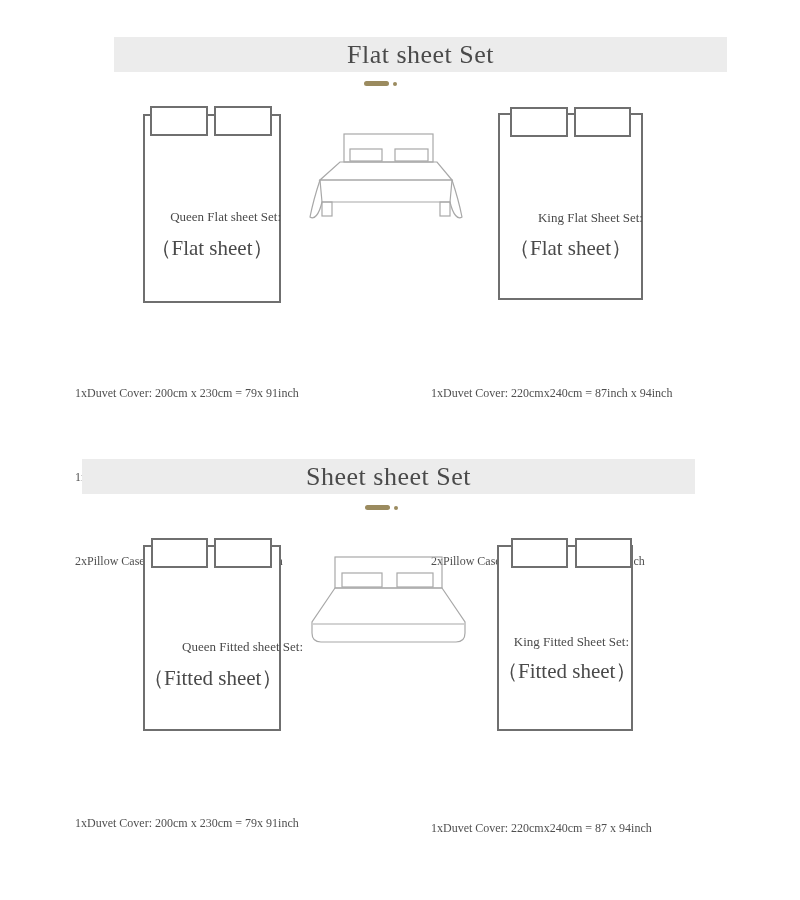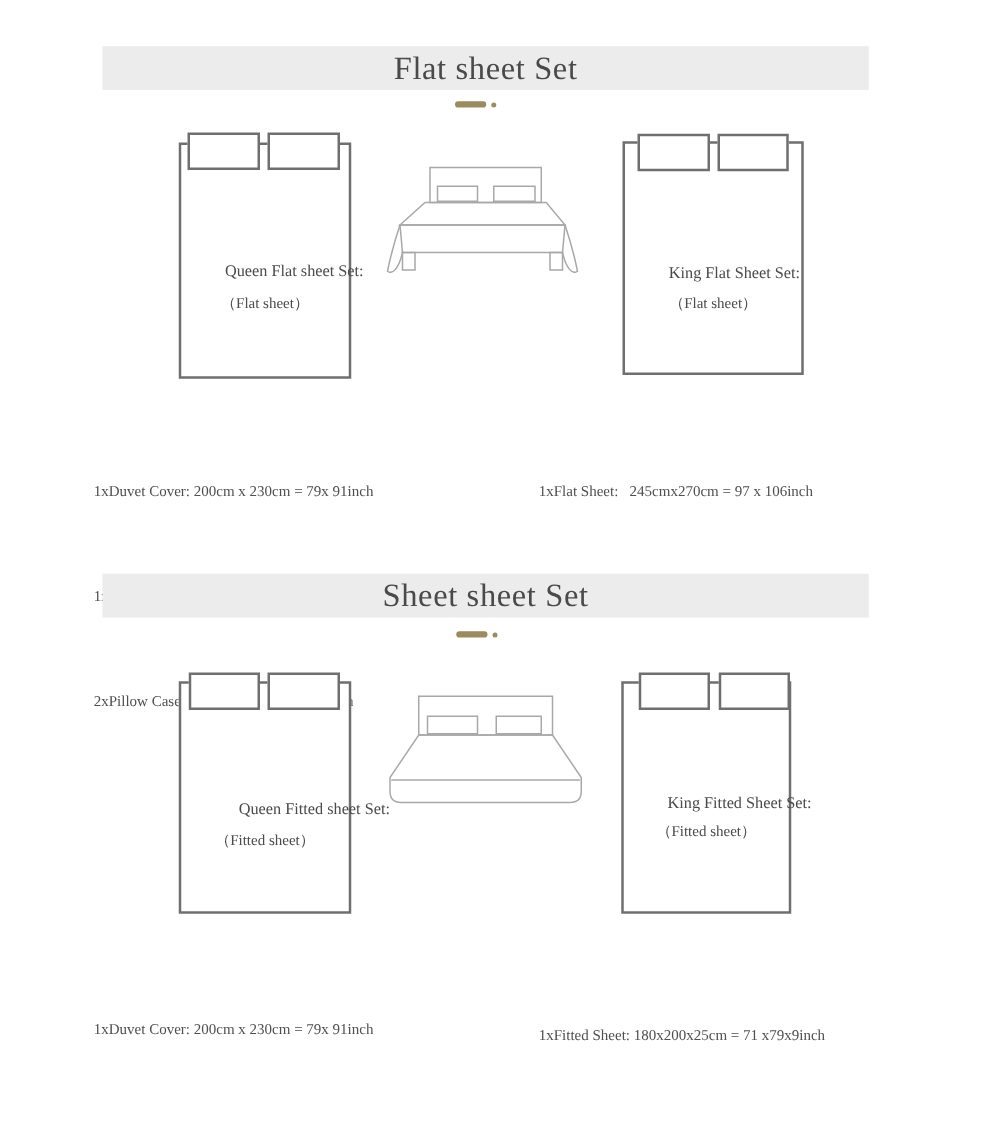--- a/index.html
+++ b/index.html
@@ -8,34 +8,34 @@
   }
   html,body{margin:0;padding:0;background:#fff;}
   .canvas{position:relative;width:800px;height:900px;background:#fff;overflow:hidden;
           font-family:"Liberation Serif","DejaVu Serif",serif;}
   .banner{position:absolute;left:82px;width:613px;height:35px;background:var(--banner_bg);}
   .banner h1{margin:0;font-size:26px;line-height:35px;font-weight:400;text-align:center;
              color:var(--heading);letter-spacing:.5px;}
   .divider-dash{position:absolute;width:25px;height:5px;border-radius:3px;background:var(--accent);}
   .divider-dot{position:absolute;width:4px;height:4px;border-radius:50%;background:var(--accent);}
   .dbox,.pillow{position:absolute;background:#fff;border:2px solid var(--outline);box-sizing:border-box;}
-  .dlabel{position:absolute;font-size:13px;color:var(--heading);text-align:left;white-space:nowrap;padding-left:37px;}
-  .dsub{position:absolute;font-size:12px;color:var(--heading);text-align:center;white-space:nowrap;}
+  .dlabel{position:absolute;font-size:13px;color:var(--heading);text-align:right;white-space:nowrap;}
+  .dsub{position:absolute;font-size:21px;color:var(--heading);text-align:center;white-space:nowrap;}
   .specs{position:absolute;font-size:12px;line-height:28px;color:var(--body);white-space:pre;}
   .bed{position:absolute;}
   .bed path,.bed rect,.bed line{fill:none;stroke:var(--line);stroke-width:1.2;}
   .bed .fillw{fill:#fff;}
 </style>
 </head>
 <body>
 
 <div class="canvas">
 
   <div>
-    <div class="banner" style="top:37px;">
+    <div class="banner" style="top:37px;margin-left:32px;">
       <h1>Flat sheet Set</h1>
     </div>
     <div class="divider-dash" style="left:364px;top:81px;"></div>
     <div class="divider-dot" style="left:393px;top:82px;"></div>
 
     <div class="dbox" style="left:143px;top:114px;width:138px;height:189px;"></div>
     <div class="pillow" style="left:150px;top:106px;width:58px;height:30px;"></div>
     <div class="pillow" style="left:214px;top:106px;width:58px;height:30px;"></div>
     <div class="dlabel" style="left:143px;top:209px;width:138px;">Queen Flat sheet Set:</div>
     <div class="dsub" style="left:143px;top:234px;width:138px;">（Flat sheet）</div>
@@ -57,36 +57,37 @@
     <div class="pillow" style="left:574px;top:107px;width:57px;height:30px;"></div>
     <div class="dlabel" style="left:498px;top:210px;width:145px;">King Flat Sheet Set:</div>
     <div class="dsub" style="left:498px;top:234px;width:145px;">（Flat sheet）</div>
 
     <div class="specs" style="left:75px;top:323px;">
       <div>1xDuvet Cover: 200cm x 230cm = 79x 91inch</div>
       <div>1xFlat Sheet:   245cmx250cm = 97 x 98inch</div>
       <div>2xPillow Case:  48cmx74cm = 19 x 29inch</div>
     </div>
     <div class="specs" style="left:431px;top:323px;">
+      <div>1xDuvet Cover: 220cmx240cm = 87inch x 94inch</div>
       <div>1xFlat Sheet:   245cmx270cm = 97 x 106inch</div>
       <div>2xPillow Case:  48cmx74cm   = 19 x 29inch</div>
     </div>
   </div>
 
   <div>
     <div class="banner" style="top:459px;">
       <h1>Sheet sheet Set</h1>
     </div>
     <div class="divider-dash" style="left:365px;top:505px;"></div>
     <div class="divider-dot" style="left:394px;top:506px;"></div>
 
     <div class="dbox" style="left:143px;top:545px;width:138px;height:186px;"></div>
     <div class="pillow" style="left:151px;top:538px;width:57px;height:30px;"></div>
     <div class="pillow" style="left:214px;top:538px;width:58px;height:30px;"></div>
-    <div class="dlabel" style="left:154px;top:639px;width:160px;">Queen Fitted sheet Set:</div>
+    <div class="dlabel" style="left:143px;top:639px;width:160px;">Queen Fitted sheet Set:</div>
     <div class="dsub" style="left:143px;top:664px;width:138px;">（Fitted sheet）</div>
 
     <svg class="bed" style="left:303px;top:550px;" width="170" height="100" viewBox="0 0 170 100">
       <rect x="32" y="7" width="107" height="31"></rect>
       <rect class="fillw" x="39" y="23" width="40" height="14"></rect>
       <rect class="fillw" x="94" y="23" width="36" height="14"></rect>
       <path d="M32,38 L139,38 L162,72 L162,83 Q162,92 153,92 L18,92 Q9,92 9,83 L9,72 Z"></path>
       <line x1="10" y1="74" x2="161" y2="74"></line>
     </svg>
 
@@ -95,18 +96,19 @@
     <div class="pillow" style="left:575px;top:538px;width:57px;height:30px;"></div>
     <div class="dlabel" style="left:497px;top:634px;width:132px;">King Fitted Sheet Set:</div>
     <div class="dsub" style="left:497px;top:657px;width:136px;">（Fitted sheet）</div>
 
     <div class="specs" style="left:75px;top:753px;">
       <div>1xDuvet Cover: 200cm x 230cm = 79x 91inch</div>
       <div>1xFItted Sheet:150x200x25cm = 59 x 79x9 inch</div>
       
     </div>
     <div class="specs" style="left:431px;top:758px;">
+      <div>1xDuvet Cover: 220cmx240cm = 87 x 94inch</div>
       <div>1xFitted Sheet: 180x200x25cm = 71 x79x9inch</div>
       
     </div>
   </div>
 
 </div>
 
 </body></html>

